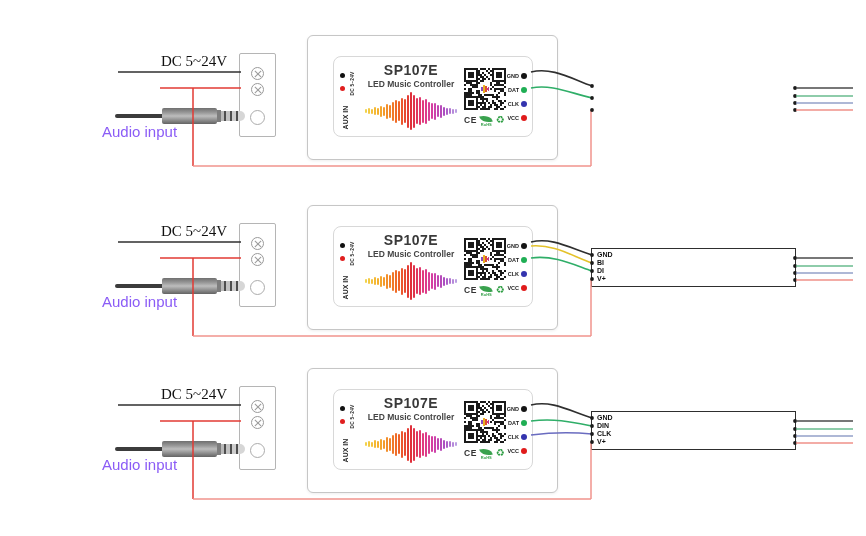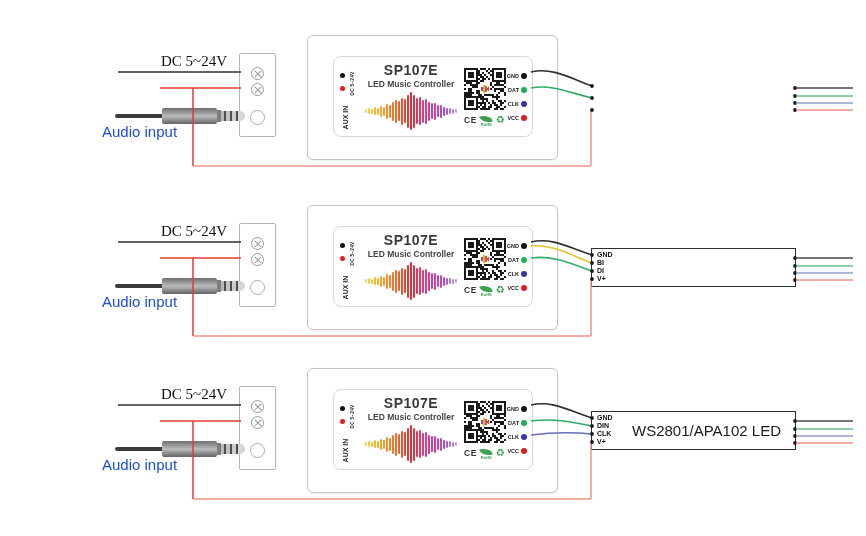--- a/index.html
+++ b/index.html
@@ -17,21 +17,21 @@
             font-family:"Liberation Serif",serif;font-size:15px;color:#111;}
 
   
   .audio-jack{position:absolute;left:113px;top:106px;width:135px;height:20px;z-index:2;}
   .jack-cable{position:absolute;left:2px;top:8px;width:49px;height:4px;background:#3c3c3c;border-radius:2px;}
   .jack-body{position:absolute;left:49px;top:2px;width:55px;height:16px;border-radius:2px;
              background:linear-gradient(#6f6f6f,#9a9a9a 30%,#bdbdbd 50%,#8a8a8a 78%,#636363);}
   .jack-neck{position:absolute;left:104px;top:4px;width:4px;height:12px;background:#7d7d7d;}
   .jack-tip{position:absolute;left:108px;top:5px;width:24px;height:10px;border-radius:0 5px 5px 0;
             background:linear-gradient(90deg,#b9b9b9 0 3px,#4e4e4e 3px 5px,#c2c2c2 5px 9px,#4e4e4e 9px 11px,#cdcdcd 11px 15px,#4e4e4e 15px 17px,#d6d6d6 17px 24px);}
-  .audio-label{position:absolute;left:102px;top:123px;font-size:15px;color:#1d4ed8;}
+  .audio-label{position:absolute;left:102px;top:123px;font-size:15px;color:#8b5cf6;}
 
   
   .tblock{position:absolute;top:53px;width:35px;height:82px;background:#fff;
           border:1.3px solid #b5b5b5;border-radius:2px;z-index:1;}
   .tblock-in{left:239px;}
   .tblock-out{left:514px;}
   .screw{position:absolute;left:11px;width:11px;height:11px;border:1.2px solid #9a9a9a;
          border-radius:50%;background:#fff;}
   .screw::before,.screw::after{content:"";position:absolute;left:50%;top:50%;width:9px;height:1.1px;
          background:#9a9a9a;transform:translate(-50%,-50%) rotate(45deg);}
@@ -1082,21 +1082,20 @@
       <span class="screw" style="top:13px"></span>
       <span class="screw" style="top:27px"></span>
       <span class="screw" style="top:41px"></span>
       <span class="screw" style="top:55px"></span>
     </div>
     <div class="strip s4">
       <span class="pin p0">GND</span>
       <span class="pin p1">DIN</span>
       <span class="pin p2">CLK</span>
       <span class="pin p3">V+</span>
-      <span class="strip-title">WS2801/APA102  LED</span>
     </div>
   </div>
 
   <svg class="wires" width="866" height="536" viewBox="0 0 866 536" fill="none">
 
     <path d="M118 72 H241" stroke-width="1.3" stroke="#2f2f2f"></path>
     <path d="M160 88 H241" stroke-width="1.5" stroke="#e23a33"></path>
     <path d="M193 88 V166" stroke-width="1.5" stroke="#e23a33"></path>
     <path d="M193 166 H591" stroke-width="1.5" stroke="#f0938d"></path>
     <path d="M591 166 V110" stroke-width="1.5" stroke="#f0938d"></path>

